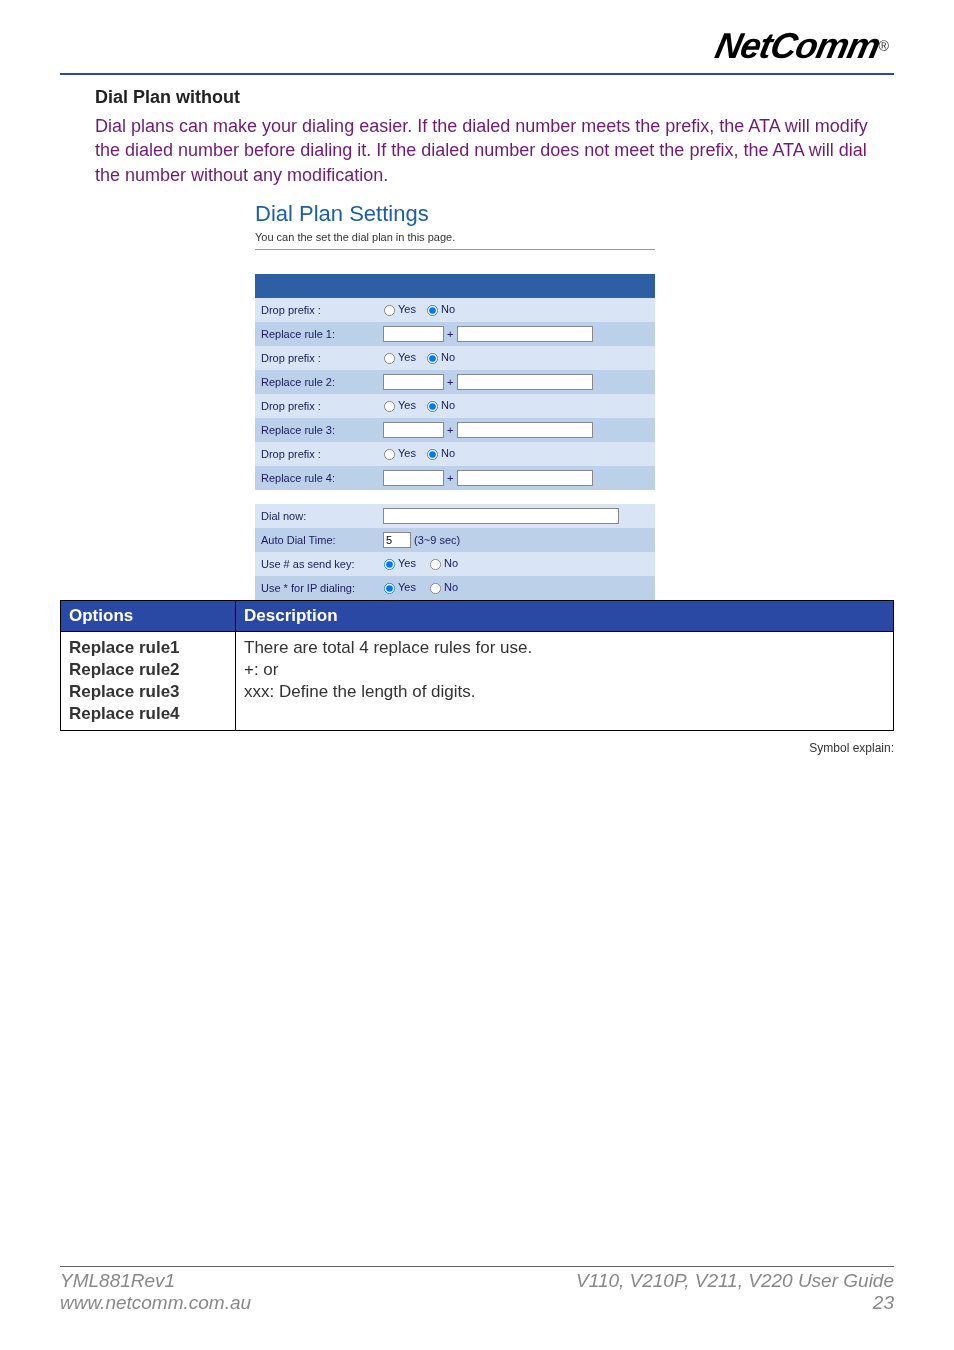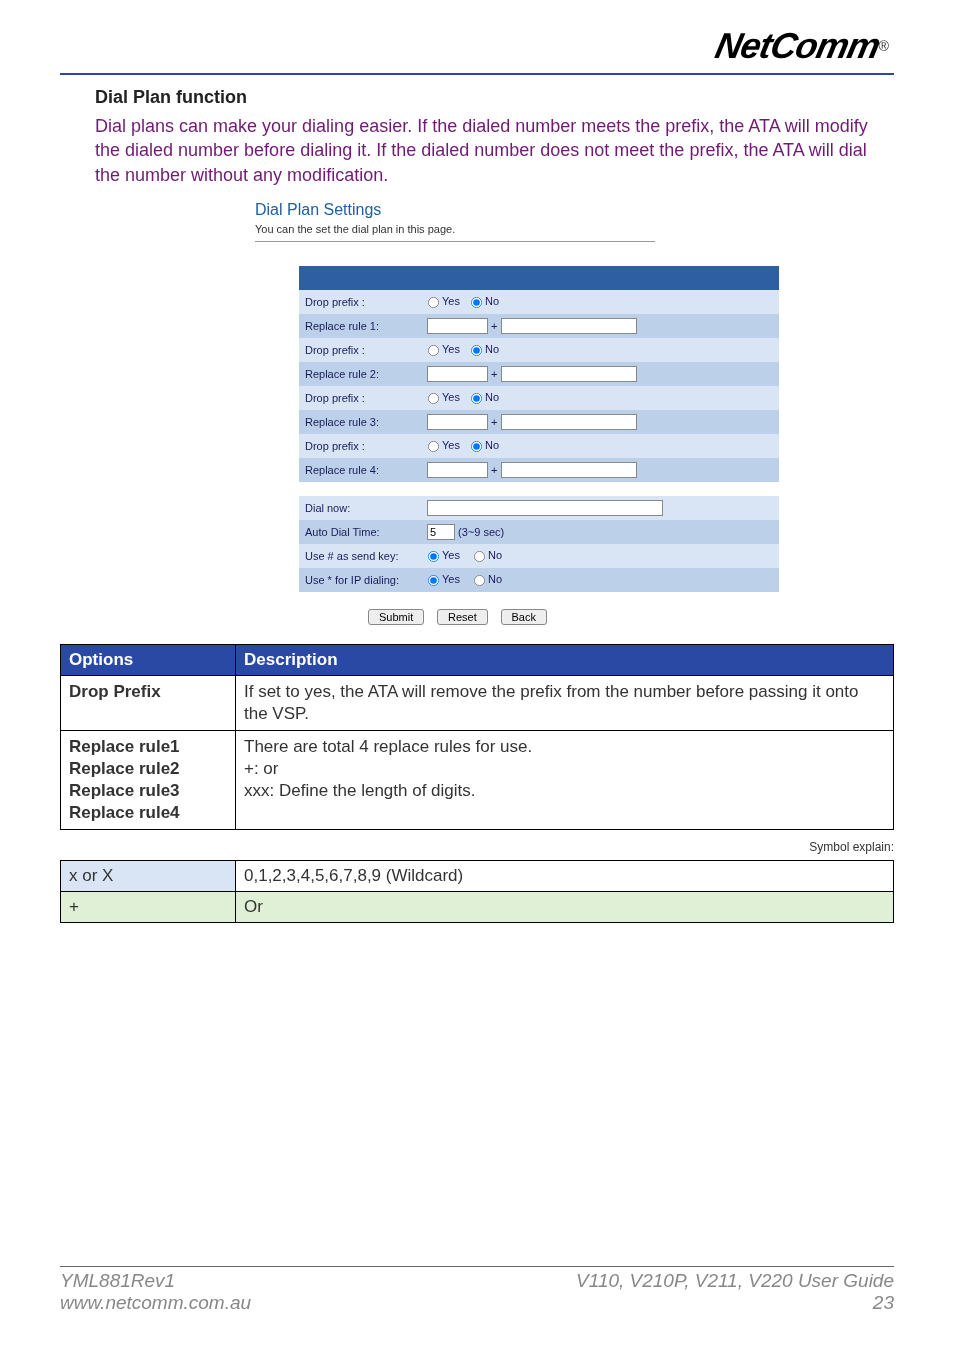--- a/index.html
+++ b/index.html
@@ -53,36 +53,35 @@
     font-size: 18px;
   }
   
   .settings-wrap {
     width: 405px;
     margin-left: 195px;
     font-family: Arial, sans-serif;
   }
   .settings-title {
     color: #1d5fa6;
-    font-size: 16px;
+    font-size: 22px;
     font-weight: normal;
     margin: 6px 0 4px 0;
     font-family: 'Trebuchet MS', Arial, sans-serif;
   }
   .settings-sub {
     font-size: 11px;
     color: #333;
     margin-bottom: 6px;
   }
   .settings-hr { border: none; border-top: 1px solid #999; margin: 4px 0 24px 0; width: 400px; }
   .settings-table {
-    width: 480px;
+    width: 400px;
     border-collapse: collapse;
     font-size: 11px;
-    margin-left: 44px;
   }
   .settings-table td {
     padding: 2px 6px;
     vertical-align: middle;
     height: 20px;
     color: #1a1a5a;
   }
   .band-head { background: #2f5fa3; height: 18px; }
   .band-a { background: #d9e5f4; }
   .band-b { background: #bcd0ea; border-radius: 9px; }
@@ -168,21 +167,21 @@
 
 <div class="page">
 
   <div class="header-area">
     <span class="brand">
       <span>NetComm</span>
     </span><sup>®</sup>
   </div>
   <hr class="hr-top">
 
-  <div class="section-title">Dial Plan function</div>
+  <div class="section-title">Dial Plan without</div>
   <div class="intro">Dial plans can make your dialing easier. If the dialed number meets the prefix, the ATA will modify the dialed number before dialing it. If the dialed number does not meet the prefix, the ATA will dial the number without any modification.</div>
 
   <div class="settings-wrap">
     <div class="settings-title">Dial Plan Settings</div>
     <div class="settings-sub">You can the set the dial plan in this page.</div>
     <hr class="settings-hr">
 
     <table class="settings-table">
       <tbody>
           <tr class="band-head">
@@ -249,60 +248,39 @@
       <tr class="band-b">
         <td class="lbl-col">Use * for IP dialing:</td>
         <td>
           <label class="radio-lbl"><input type="radio" name="star" checked="" style=""><span>Yes</span></label>
           <label class="radio-lbl"><input type="radio" name="star" style=""><span>No</span></label>
         </td>
       </tr>
     </tbody>
       </table>
 
-    <div class="btn-row">
-      <button class="btn">Submit</button>
-      <button class="btn">Reset</button>
-      <button class="btn">Back</button>
-    </div>
   </div>
 
   <table class="desc">
     <tbody>
         <tr>
       <th>Options</th>
       <th>Description</th>
     </tr>
     </tbody>
       <tbody id="desc-rows">
         <tr>
-          <td class="opt">Drop Prefix</td>
-          <td>If set to yes, the ATA will remove the prefix from the number before passing it onto the VSP.</td>
-        </tr>
-        <tr>
           <td class="opt">Replace rule1<br>Replace rule2<br>Replace rule3<br>Replace rule4</td>
           <td>There are total 4 replace rules for use.<br>+: or<br>xxx: Define the length of digits.</td>
         </tr>
       </tbody>
   </table>
 
   <div class="sym-explain">Symbol explain:</div>
 
-  <table class="sym">
-    <tbody id="sym-rows">
-        <tr>
-          <td class="s1">x or X</td>
-          <td>0,1,2,3,4,5,6,7,8,9 (Wildcard)</td>
-        </tr>
-        <tr class="green">
-          <td class="s1">+</td>
-          <td>Or</td>
-        </tr>
-      </tbody>
-  </table>
 
   <div class="footer">
     <hr class="footer-hr">
     <div class="footer-row">
       <div>
         <span>YML881Rev1</span><br>
         <span>www.netcomm.com.au</span>
       </div>
       <div class="right">
         <span>V110, V210P, V211, V220 User Guide</span>

